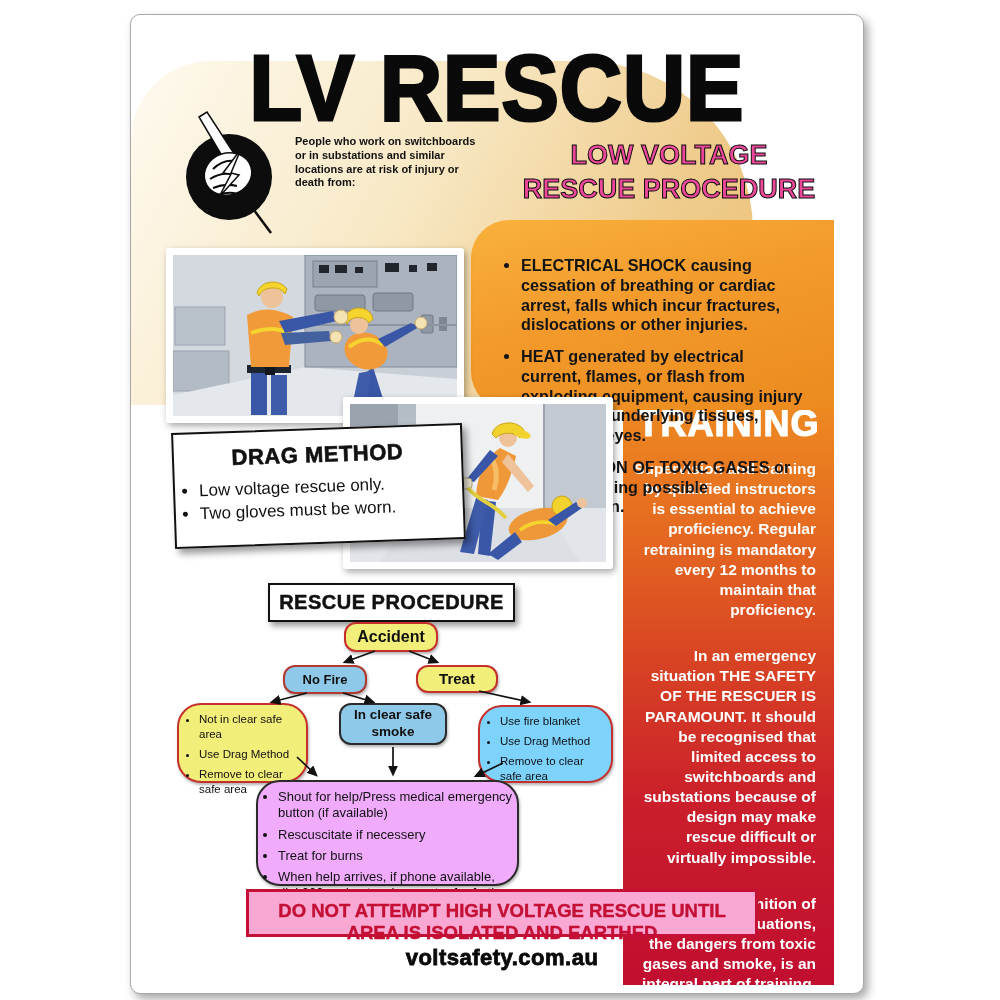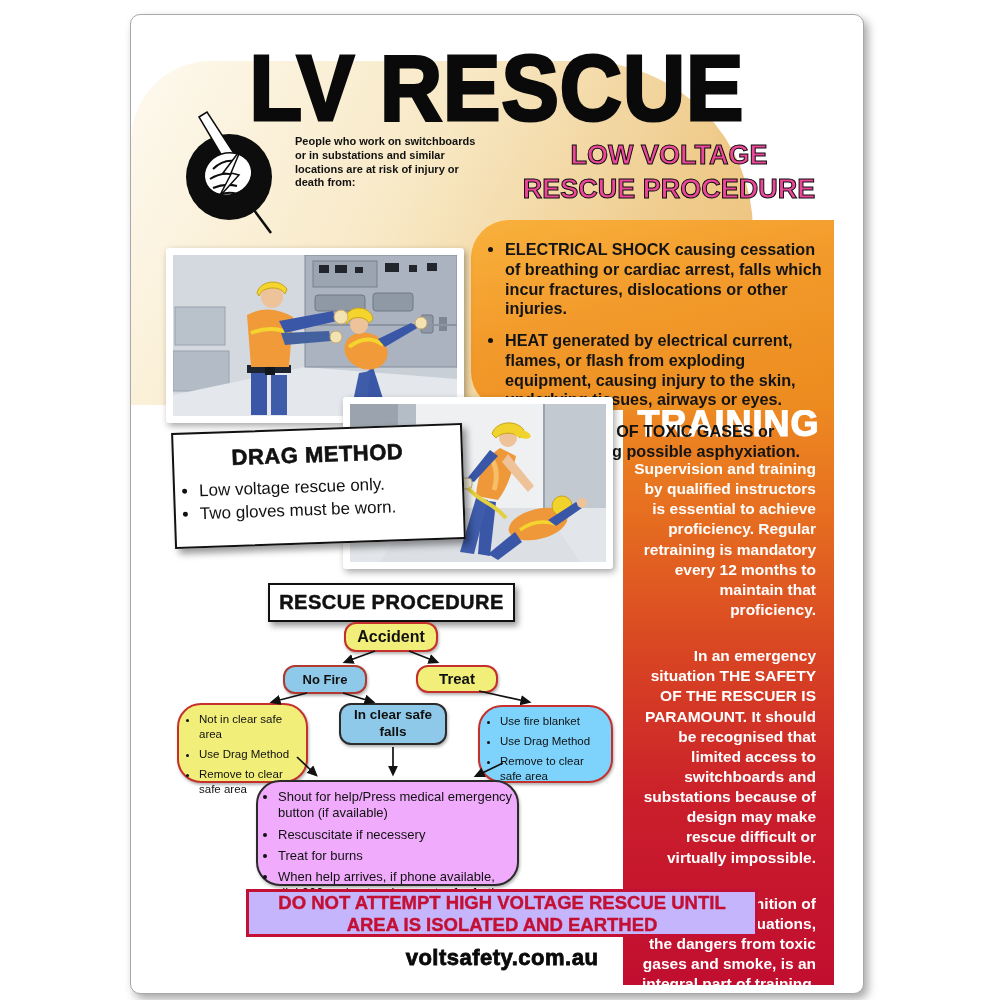--- a/index.html
+++ b/index.html
@@ -24,21 +24,21 @@
          line-height:1.25;color:#111;}
 
   .heading{left:370px;top:124px;width:336px;z-index:3;text-align:center;
            font-size:27px;font-weight:bold;line-height:1.25;color:#ec4899;
            -webkit-text-stroke:1px #0a0a0a;}
 
   
   .panel{left:340px;top:205px;width:363px;height:190px;z-index:2;
          background:linear-gradient(165deg,#f9b13c 0%,#f29a2b 45%,#ec8a1e 100%);
          border-radius:38px 0 0 38px;}
-  .hazards{margin:0;padding:20px 12px 0 34px;list-style-type:disc;}
+  .hazards{margin:16px;padding:20px 12px 0 34px;list-style-type:disc;}
   .hazards li{font-size:16.2px;font-weight:bold;line-height:1.22;margin-bottom:12px;color:#141414;}
 
   .column{left:492px;top:372px;width:211px;height:598px;z-index:1;
           background:linear-gradient(180deg,#ee8e22 0%,#e66d20 22%,#d84423 45%,#ca1e2b 70%,#c10e30 100%);}
   .training-title{position:absolute;left:0;top:16px;width:100%;text-align:center;color:#fff;
           font-size:36px;font-weight:bold;letter-spacing:1px;-webkit-text-stroke:1.2px #fff;}
   .training-text{position:absolute;left:10px;top:72px;width:183px;color:#fff;text-align:right;
           font-size:15.5px;font-weight:bold;line-height:1.3;}
   .training-text p{margin:0 0 26px 0;}
 
@@ -76,23 +76,23 @@
   .lb-left{left:46px;top:688px;width:127px;height:76px;background:#f1ee79;border:2px solid #c5302c;}
   .lb-right{left:347px;top:690px;width:131px;height:74px;background:#7dd3fc;border:2px solid #c5302c;}
   .lb-bottom{left:125px;top:765px;width:259px;height:102px;background:#f0abfc;border:2px solid #2b2b2b;}
   .listbox ul{margin:0;padding:7px 4px 0 20px;list-style-type:disc;}
   .lb-left li,.lb-right li{font-size:11.5px;line-height:1.3;margin-bottom:5px;color:#111;}
   .lb-bottom li{font-size:13px;line-height:1.25;margin-bottom:5px;color:#111;}
 
   .arrows{left:0;top:0;width:732px;height:978px;z-index:4;pointer-events:none;}
 
   
-  .warn{left:115px;top:874px;width:512px;height:48px;z-index:6;background:#c4b5fd;
+  .warn{left:115px;top:874px;width:512px;height:48px;z-index:6;background:#f9a8d4;
         border:3px solid #c41034;box-sizing:border-box;text-align:center;
-        color:#c41034;font-size:18.5px;font-weight:bold;line-height:1.2;padding-top:0;
+        color:#c41034;font-size:18.5px;font-weight:bold;line-height:1.2;padding-top:8px;
         -webkit-text-stroke:.4px #c41034;}
   .site{left:115px;top:930px;width:512px;z-index:6;text-align:center;font-size:22px;
         font-weight:bold;letter-spacing:.5px;-webkit-text-stroke:.8px #0a0a0a;color:#0a0a0a;}
 
   .iconwrap{left:48px;top:96px;width:120px;height:130px;z-index:3;}
 </style>
 </head>
 <body>
 
 <div class="page">
@@ -221,21 +221,21 @@
         <li>Low voltage rescue only.</li>
         <li>Two gloves must be worn.</li>
       </ul>
     </div>
 
     <div class="abs flowhead">RESCUE PROCEDURE</div>
 
     <div class="abs node yellow n-accident">Accident</div>
     <div class="abs node blue n-nofire">No Fire</div>
     <div class="abs node yellow n-fire">Treat</div>
-    <div class="abs node blue n-mid">In clear safe falls</div>
+    <div class="abs node blue n-mid">In clear safe smoke</div>
 
     <div class="abs listbox lb-left">
       <ul>
         <li>Not in clear safe area</li>
         <li>Use Drag Method</li>
         <li>Remove to clear safe area</li>
       </ul>
     </div>
 
     <div class="abs listbox lb-right">

